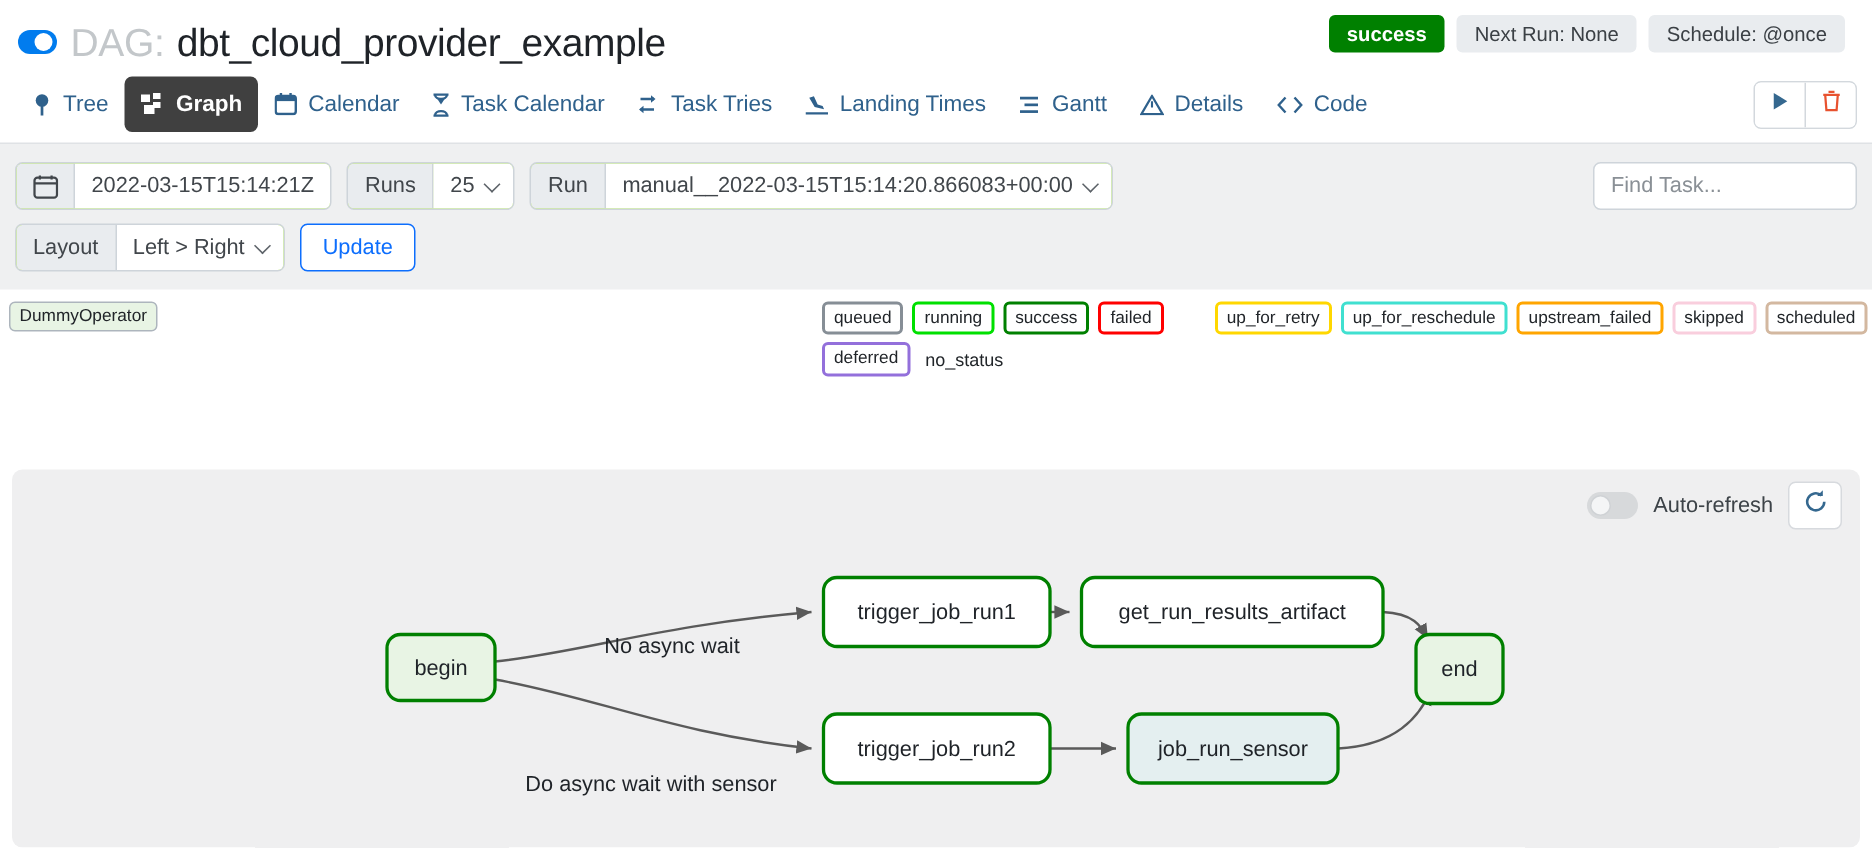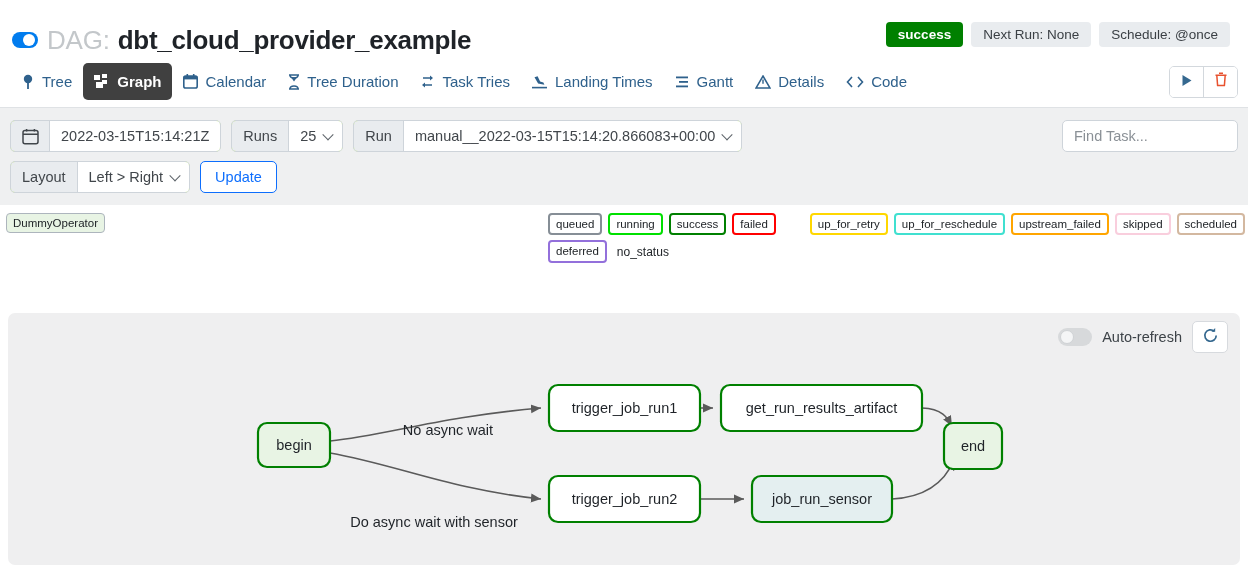--- a/index.html
+++ b/index.html
@@ -16,21 +16,20 @@
     position: relative;
   }
 
   
   .dag-header {
     display: flex;
     align-items: center;
     padding: 18px 12px 6px 12px;
     height: 44px;
     box-sizing: border-box;
-    margin-top: 12px;
   }
   .toggle-pill {
     width: 26px;
     height: 16px;
     border-radius: 9px;
     background: #017cee;
     position: relative;
     flex: 0 0 auto;
     margin-right: 9px;
   }
@@ -45,21 +44,21 @@
     background: #ffffff;
   }
   .dag-label {
     font-size: 26px;
     color: #c3c7ca;
     letter-spacing: -0.2px;
     font-weight: 400;
   }
   .dag-title {
     font-size: 26px;
-    font-weight: bold;
+    font-weight: normal;
     color: #1f2328;
     margin-left: 8px;
     letter-spacing: -0.3px;
   }
   .header-right {
     margin-left: auto;
     display: flex;
     align-items: center;
     gap: 8px;
     padding-right: 6px;
@@ -382,21 +381,21 @@
     <span>Calendar</span>
   </div>
 
   <div class="tab">
     <span>
       <svg width="12" height="16" viewBox="0 0 12 16">
           <path d="M1 1h10M1 15h10M2 1c0 4 8 4 8 0M2 15c0-4 8-4 8 0" fill="none" stroke="#2f618c" stroke-width="1.5"></path>
           <path d="M3 3.2h6L6 7.6z" fill="#2f618c"></path>
         </svg>
     </span>
-    <span>Tree Duration</span>
+    <span>Task Calendar</span>
   </div>
 
   <div class="tab">
     <span>
       <svg width="15" height="15" viewBox="0 0 15 15">
           <path d="M2 4h9M2 11h9" fill="none" stroke="#2f618c" stroke-width="1.6"></path>
           <path d="M9 1.5L12 4l-3 2.5z" fill="#2f618c"></path>
           <path d="M4 8.5L1 11l3 2.5z" fill="#2f618c"></path>
         </svg>
     </span>

